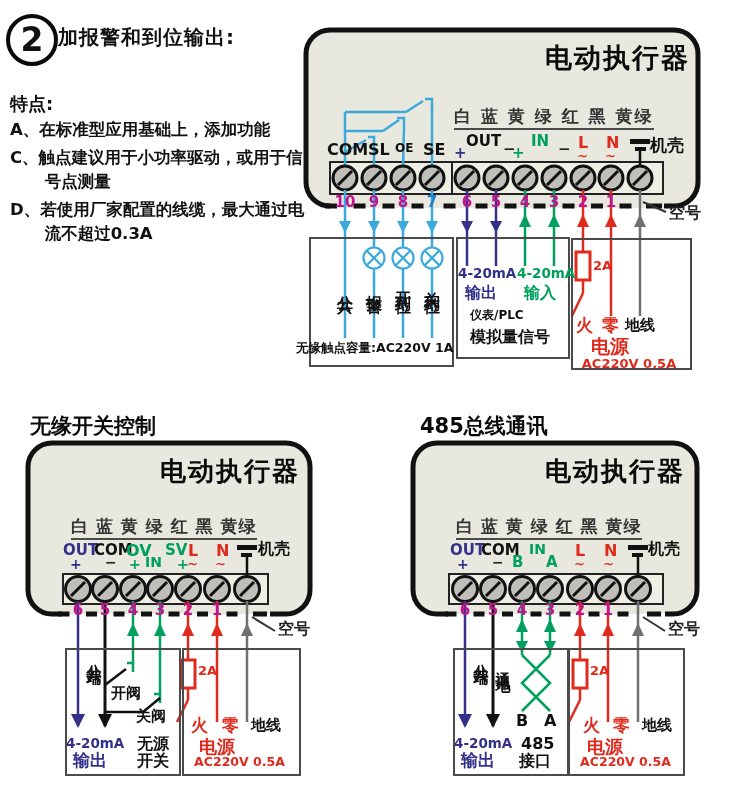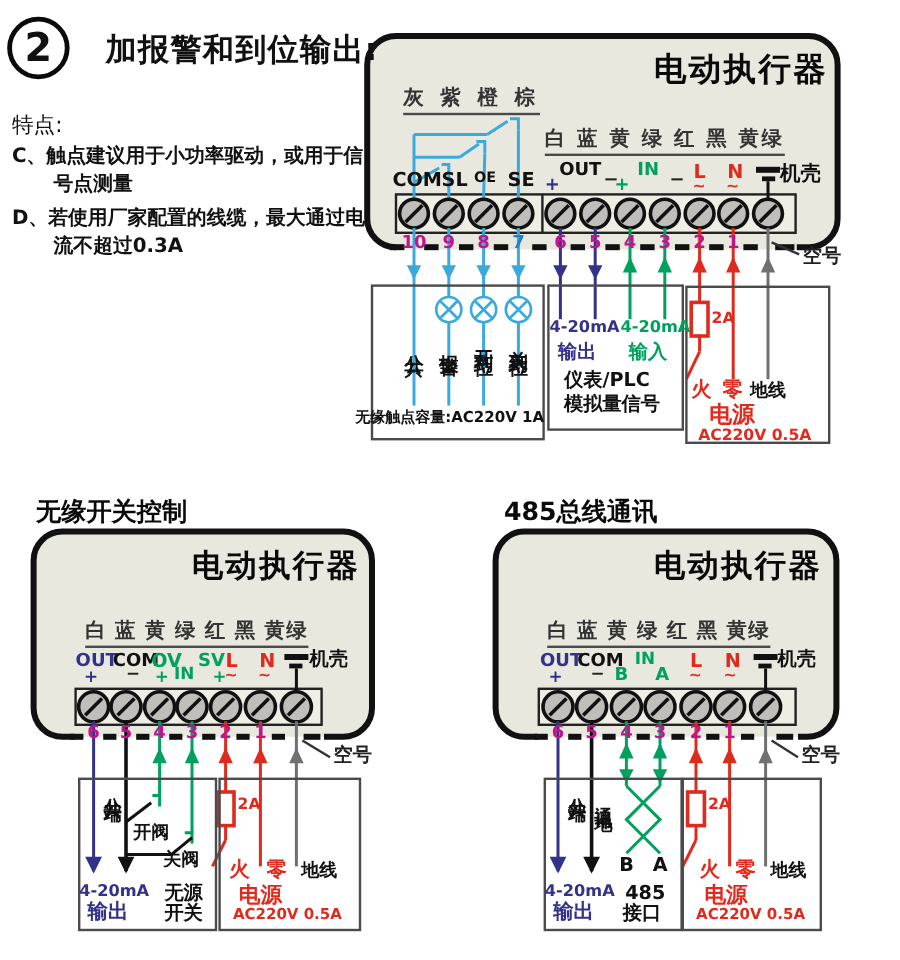--- a/index.html
+++ b/index.html
@@ -13,22 +13,22 @@
   .dk{color:#222}
   .ul{border-bottom:2px solid #4a4a4a;padding-bottom:3px;color:#333;}
   .num{position:absolute;width:26px;text-align:center;font-weight:bold;font-size:15px;
        color:#C0148E;line-height:1;}
   .num.blue{color:#1E82C8}
   .vtext{writing-mode:vertical-rl;letter-spacing:3px;}
   .box{position:absolute;border:2px solid #4b4b4b;background:transparent;}
   .devtitle{position:absolute;font-weight:bold;color:#0a0a0a;text-align:right;letter-spacing:2px;}
   .badge{position:absolute;left:6px;top:14px;width:44px;height:44px;border:4px solid #0a0a0a;
          border-radius:50%;text-align:center;line-height:44px;font-size:33px;font-weight:bold;}
-  .intro-title{position:absolute;left:58px;top:24px;font-size:26px;font-weight:bold;letter-spacing:1px;padding-left:30px;}
-  .feat-head{position:absolute;left:10px;top:92px;font-size:18px;font-weight:normal;}
+  .intro-title{position:absolute;left:58px;top:24px;font-size:20px;font-weight:bold;letter-spacing:1px;}
+  .feat-head{position:absolute;left:10px;top:92px;font-size:18px;font-weight:bold;}
   .features{position:absolute;left:10px;top:118px;width:300px;font-size:16.5px;font-weight:bold;
             line-height:1.42;}
   .features div{padding-left:2.1em;text-indent:-2.1em;margin-bottom:5px;}
   .sec-title{position:absolute;font-size:21px;font-weight:bold;color:#0a0a0a;}
   .ctr{text-align:center}
 </style>
 </head>
 <body>
 
 <div class="page">
@@ -309,26 +309,26 @@
   <div class="box" style="left:571px;top:238px;width:117px;height:128px"></div>
   <div class="box" style="left:65px;top:648px;width:112px;height:124px"></div>
   <div class="box" style="left:182px;top:648px;width:115px;height:124px"></div>
   <div class="box" style="left:453px;top:648px;width:112px;height:124px"></div>
   <div class="box" style="left:568px;top:648px;width:113px;height:124px"></div>
 
   <div class="badge">2</div>
   <div class="intro-title">加报警和到位输出:</div>
   <div class="feat-head">特点:</div>
   <div class="features">
+    <div>A、在标准型应用基础上，添加功能</div>
     <div>C、触点建议用于小功率驱动，或用于信号点测量</div>
     <div>D、若使用厂家配置的线缆，最大通过电流不超过0.3A</div>
   </div>
 
   <div class="devtitle" style="left:480px;top:40px;width:210px;font-size:27px">电动执行器</div>
-  <span class="lbl ul" style="left:336px;top:74px;font-size:17px;letter-spacing:4px">灰 紫 橙 棕</span>
   <span class="lbl ul" style="left:454px;top:108px;font-size:17px;letter-spacing:2px">白 蓝 黄 绿 红 黑 黄绿</span>
   <span class="lbl" style="left:327px;top:142px;font-size:16px">COM</span>
   <span class="lbl" style="left:368px;top:142px;font-size:16px">SL</span>
   <span class="lbl" style="left:395px;top:142px;font-size:12px">OE</span>
   <span class="lbl" style="left:423px;top:142px;font-size:16px">SE</span>
   <span class="lbl navy" style="left:454px;top:146px;font-size:15px">+</span>
   <span class="lbl" style="left:466px;top:134px;font-size:15px">OUT</span>
   <span class="lbl dk" style="left:503px;top:142px;font-size:15px">−</span>
   <span class="lbl grn" style="left:512px;top:146px;font-size:15px">+</span>
   <span class="lbl grn" style="left:531px;top:134px;font-size:15px">IN</span>
@@ -354,21 +354,21 @@
   <span class="lbl vtext" style="left:337px;top:282px;font-size:16px">公共</span>
   <span class="lbl vtext" style="left:366px;top:282px;font-size:16px">报警</span>
   <span class="lbl vtext" style="left:395px;top:279px;font-size:16px">开到位</span>
   <span class="lbl vtext" style="left:424px;top:279px;font-size:16px">关到位</span>
   <span class="lbl ctr" style="left:296px;top:342px;width:137px;font-size:12.5px">无缘触点容量:AC220V 1A</span>
 
   <span class="lbl navy" style="left:458px;top:267px;font-size:13.5px">4-20mA</span>
   <span class="lbl navy" style="left:465px;top:285px;font-size:16px">输出</span>
   <span class="lbl grn" style="left:517px;top:267px;font-size:13.5px">4-20mA</span>
   <span class="lbl grn" style="left:524px;top:285px;font-size:16px">输入</span>
-  <span class="lbl" style="left:470px;top:309px;font-size:16px">仪表/PLC</span>
+  <span class="lbl" style="left:470px;top:309px;font-size:12px">仪表/PLC</span>
   <span class="lbl" style="left:470px;top:329px;font-size:16px">模拟量信号</span>
 
   <span class="lbl red" style="left:593px;top:259px;font-size:13px">2A</span>
   <span class="lbl red" style="left:576px;top:317px;font-size:17px">火</span>
   <span class="lbl red" style="left:602px;top:317px;font-size:17px">零</span>
   <span class="lbl" style="left:625px;top:318px;font-size:15px">地线</span>
   <span class="lbl red" style="left:591px;top:337px;font-size:19px">电源</span>
   <span class="lbl red ctr" style="left:572px;top:357px;width:114px;font-size:13px">AC220V 0.5A</span>
 
   <div class="sec-title" style="left:30px;top:412px">无缘开关控制</div>

